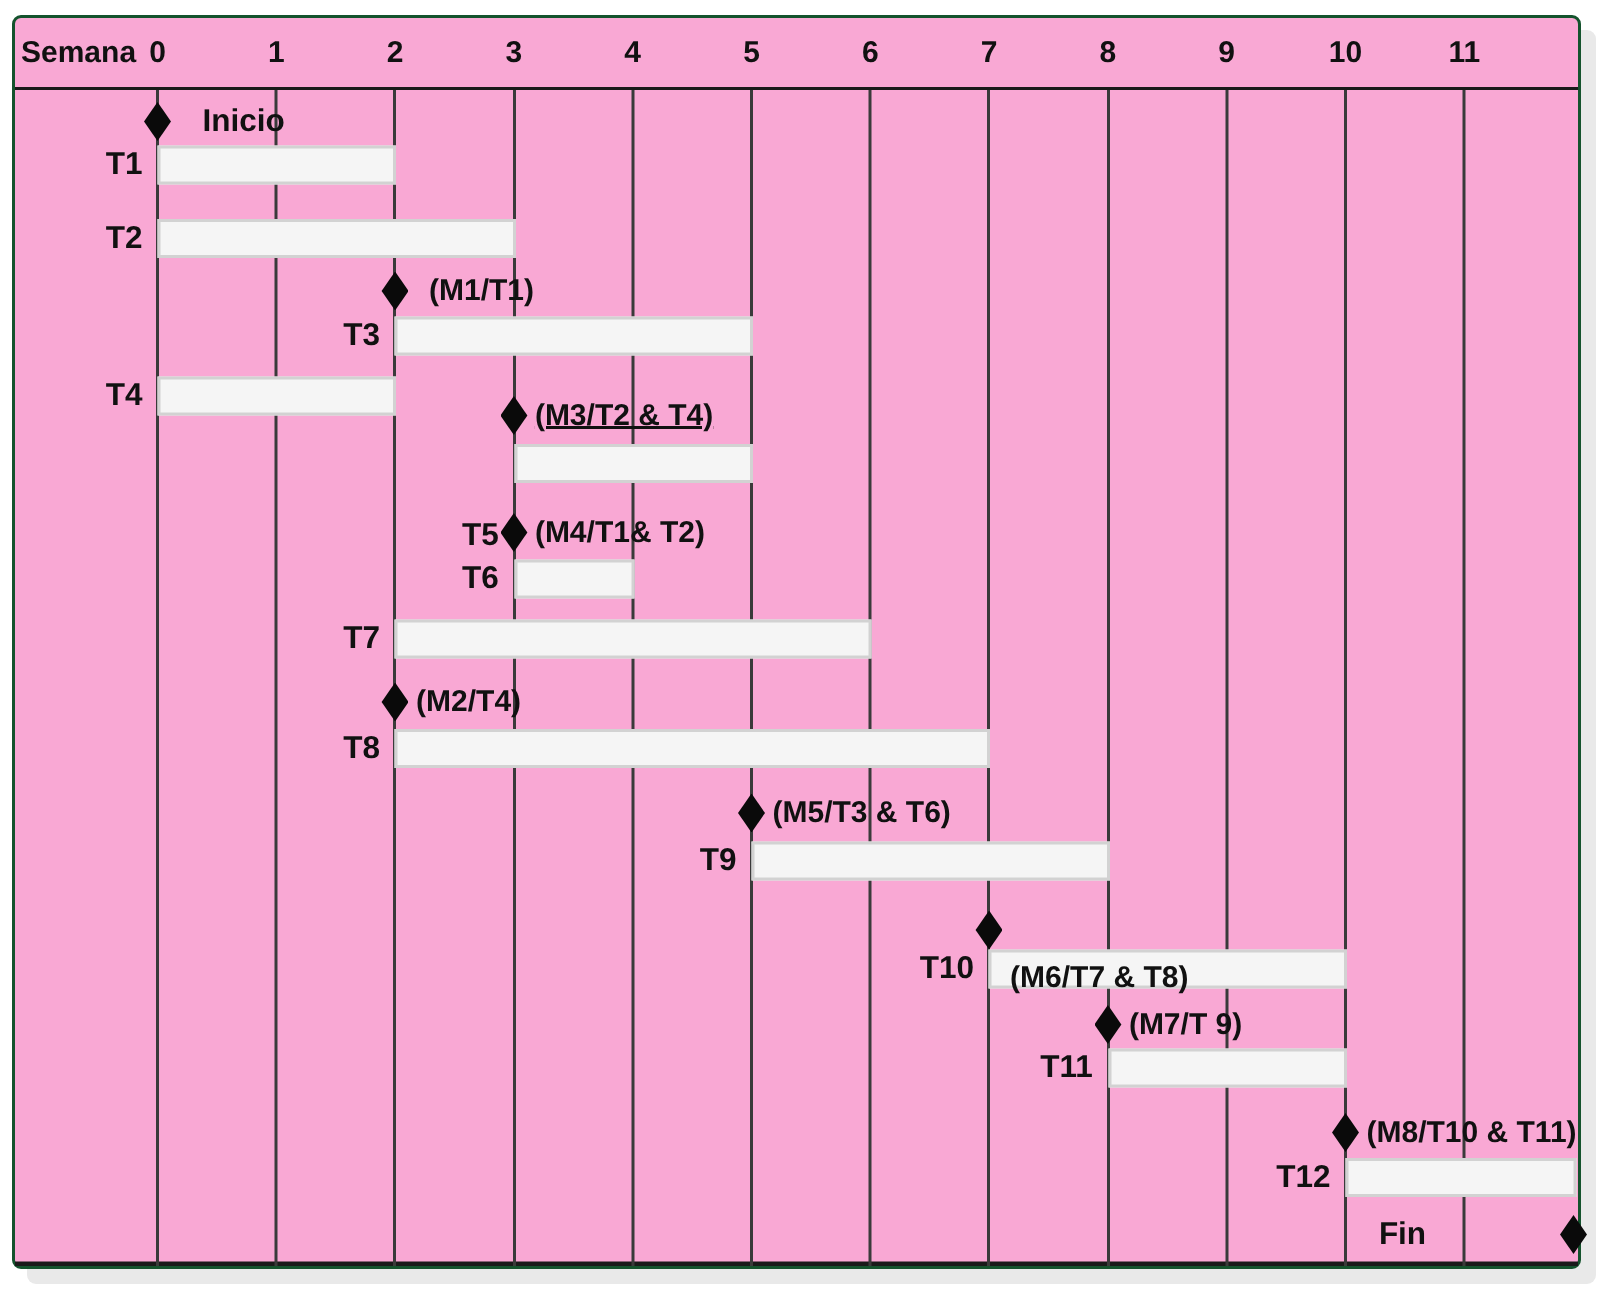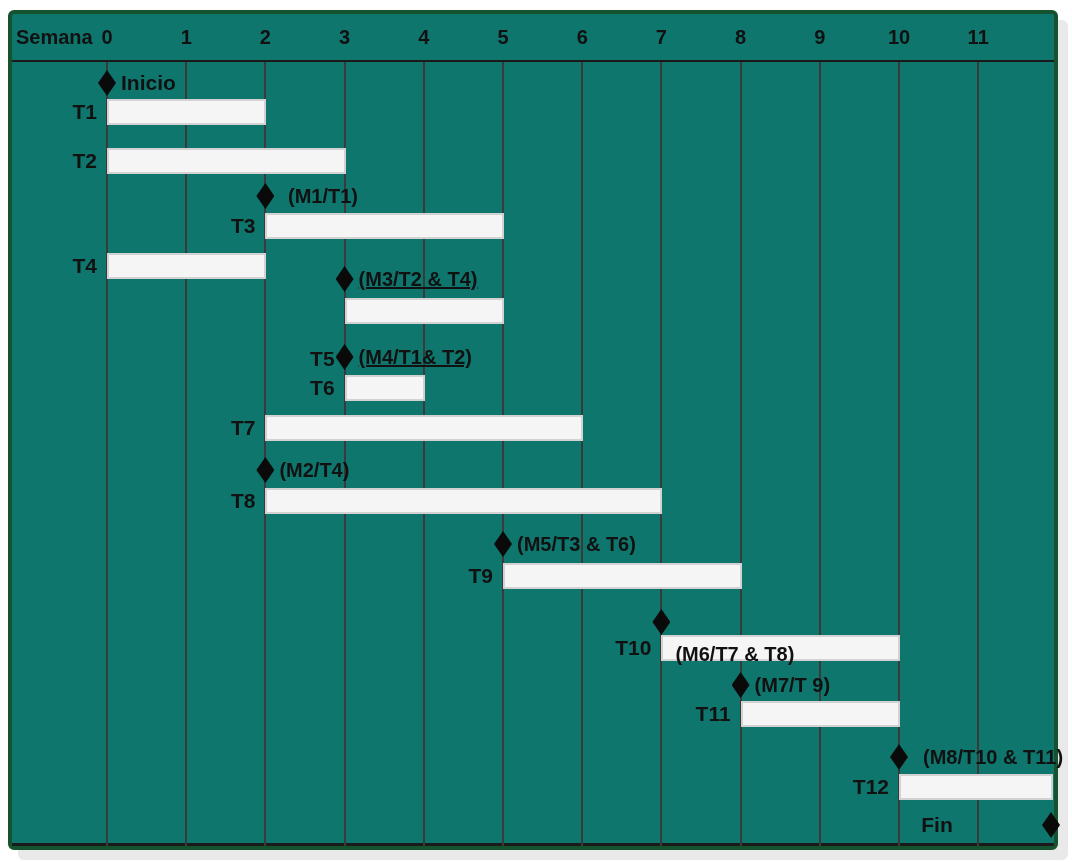--- a/index.html
+++ b/index.html
@@ -17,22 +17,22 @@
     height: 862px;
     background: #ffffff;
     overflow: hidden;
   }
   .card {
     position: absolute;
     left: 8px;
     top: 10px;
     width: 1042px;   
     height: 832px;   
-    background: #0f766e;
-    border: 4px solid #14532d;
+    background: #f9a8d4;
+    border: 2px solid #14532d;
     border-radius: 6px;
     box-shadow: 10px 10px 0 0 #e9e9e9;
   }
   .header {
     position: absolute;
     left: 0; top: 0;
     width: 100%;
     height: 46px;
     border-bottom: 2px solid #1a1a1a;
   }
@@ -166,33 +166,33 @@
       <span class="task-label" style="left: 103.4px; top: 474px;">T8</span>
       <div class="task-bar" style="left: 491px; top: 549px; width: 238.6px;"></div>
       <span class="task-label" style="left: 341px; top: 549px;">T9</span>
       <div class="task-bar" style="left: 649.4px; top: 621px; width: 238.6px;"></div>
       <span class="task-label" style="left: 499.4px; top: 621px;">T10</span>
       <div class="task-bar" style="left: 728.6px; top: 687px; width: 159.4px;"></div>
       <span class="task-label" style="left: 578.6px; top: 687px;">T11</span>
       <div class="task-bar" style="left: 887px; top: 760px; width: 154px;"></div>
       <span class="task-label" style="left: 737px; top: 760px;">T12</span>
       <div class="diamond" style="left: 86px; top: 56px;"></div>
-      <span class="ms-label big" style="top: 55px; left: 109px;">Inicio</span>
+      <span class="ms-label big" style="top: 55px; left: 125px;">Inicio</span>
       <div class="diamond" style="left: 244.4px; top: 169px;"></div>
       <span class="ms-label" style="top: 168px; left: 276px;">(M1/T1)</span>
       <div class="diamond" style="left: 323.6px; top: 252px;"></div>
       <span class="ms-label" style="top: 251px; left: 346.6px; text-decoration: underline;">(M3/T2 &amp; T4)</span>
       <div class="diamond" style="left: 323.6px; top: 330px;"></div>
-      <span class="ms-label" style="top: 329px; left: 346.6px; text-decoration: underline;">(M4/T1&amp; T2)</span>
+      <span class="ms-label" style="top: 329px; left: 346.6px;">(M4/T1&amp; T2)</span>
       <div class="diamond" style="left: 244.4px; top: 443px;"></div>
       <span class="ms-label" style="top: 442px; left: 267.4px;">(M2/T4)</span>
       <div class="diamond" style="left: 482px; top: 517px;"></div>
       <span class="ms-label" style="top: 516px; left: 505px;">(M5/T3 &amp; T6)</span>
       <div class="diamond" style="left: 640.4px; top: 595px;"></div>
       <span class="ms-label" style="top: 626px; left: 663.4px;">(M6/T7 &amp; T8)</span>
       <div class="diamond" style="left: 719.6px; top: 658px;"></div>
       <span class="ms-label" style="top: 657px; left: 742.6px;">(M7/T 9)</span>
       <div class="diamond" style="left: 878px; top: 730px;"></div>
-      <span class="ms-label" style="top: 729px; left: 901px; margin-left: 10px;">(M8/T10 &amp; T11)</span>
+      <span class="ms-label" style="top: 729px; left: 901px;">(M8/T10 &amp; T11)</span>
       <div class="diamond" style="left: 1030px; top: 798px;"></div>
       <span class="ms-label left big" style="top: 797px; left: 825px; text-align: center;">Fin</span>
     </div>
 </div>
 
 </body></html>

